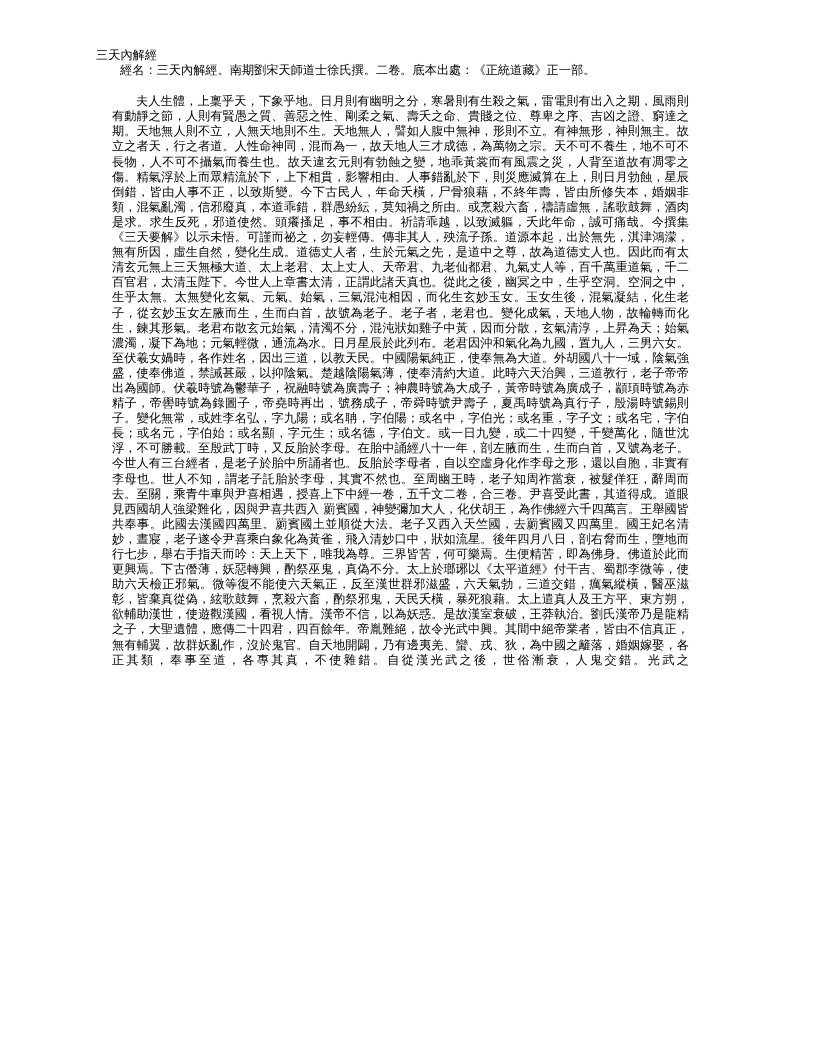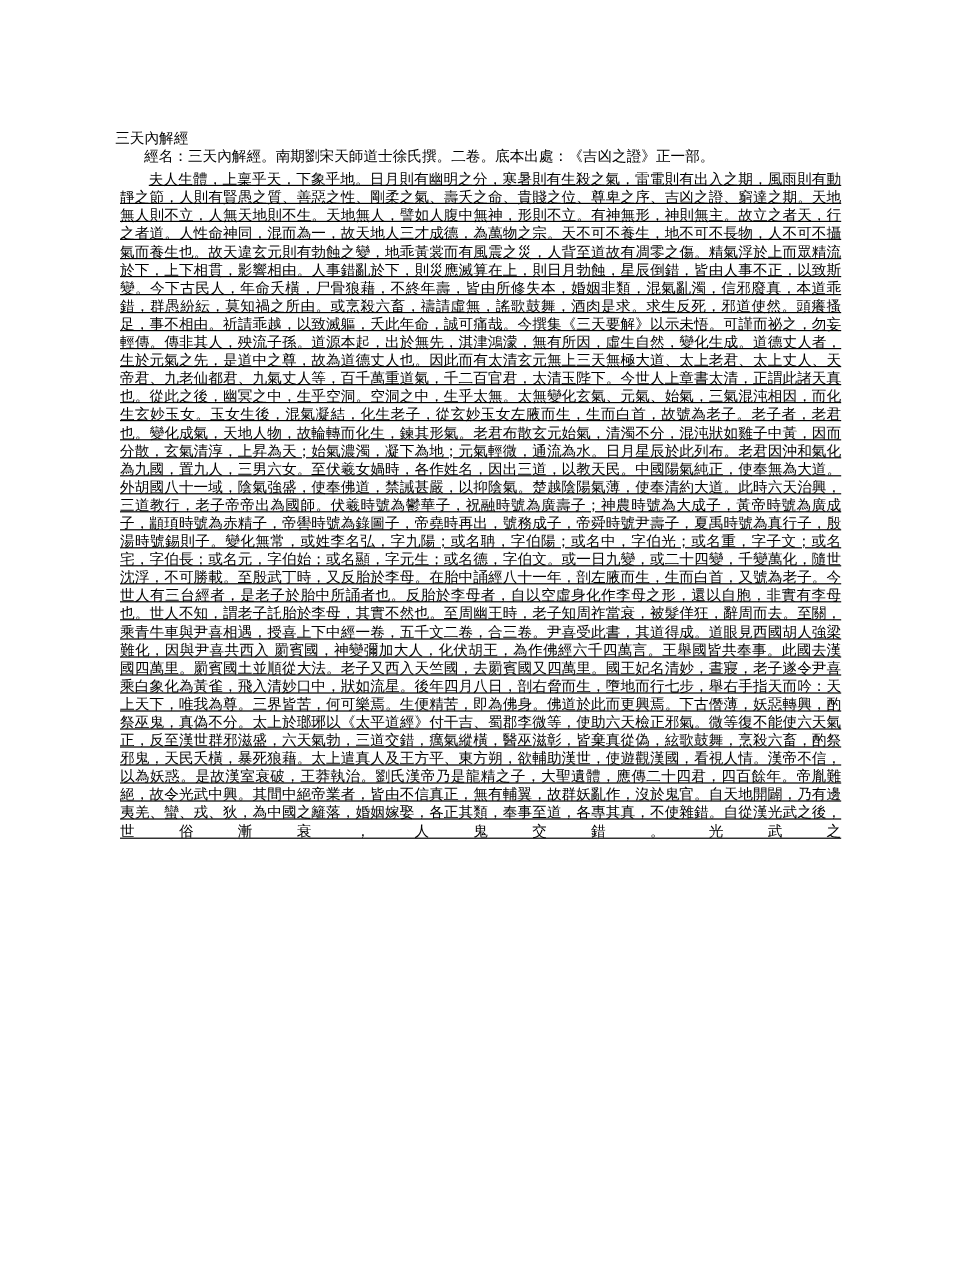--- a/index.html
+++ b/index.html
@@ -14,21 +14,21 @@
     font-family: "DejaVu Serif", "Liberation Serif", serif;
     color: #000000;
     -webkit-font-smoothing: antialiased;
   }
 
   .page {
     position: relative;
     width: 816px;
     height: 838px;
     box-sizing: border-box;
-    padding: 108px 111px 96px 96px;
+    padding: 48px 111px 96px 96px;
   }
 
   .doc-body {
     font-size: 12.2px;
     line-height: 15.1px;
     text-align: justify;
     text-justify: inter-character;
     word-break: break-all;
     letter-spacing: 0px;
   }
@@ -37,40 +37,39 @@
     margin: 0;
     text-indent: 0;
   }
 
   .head-indent {
     margin: 0;
     text-indent: 24px;
   }
 
   .para {
-    margin: 4px;
+    margin: 16px;
     text-indent: 24px;
     text-align: justify;
     text-justify: inter-character;
     word-break: break-all;
-    text-decoration: underline;
   }
 
   
   .para::after {
     content: "";
     display: inline-block;
     width: 100%;
   }
   .para {
     text-align-last: left;
   }
 </style>
 </head>
 <body>
 
 <div class="page">
   <div class="doc-body">
     <p class="title-line">三天內解經</p>
-    <p class="head-indent">經名：三天內解經。南期劉宋天師道士徐氏撰。二卷。底本出處：《吉凶之證》正一部。</p>
+    <p class="head-indent">經名：三天內解經。南期劉宋天師道士徐氏撰。二卷。底本出處：《正統道藏》正一部。</p>
     <p class="para">夫人生體，上稟乎天，下象乎地。日月則有幽明之分，寒暑則有生殺之氣，雷電則有出入之期，風雨則有動靜之節，人則有賢愚之質、善惡之性、剛柔之氣、壽夭之命、貴賤之位、尊卑之序、吉凶之證、窮達之期。天地無人則不立，人無天地則不生。天地無人，譬如人腹中無神，形則不立。有神無形，神則無主。故立之者天，行之者道。人性命神同，混而為一，故天地人三才成德，為萬物之宗。天不可不養生，地不可不長物，人不可不攝氣而養生也。故天違玄元則有勃蝕之變，地乖黃裳而有風震之災，人背至道故有凋零之傷。精氣浮於上而眾精流於下，上下相貫，影響相由。人事錯亂於下，則災應滅算在上，則日月勃蝕，星辰倒錯，皆由人事不正，以致斯變。今下古民人，年命夭橫，尸骨狼藉，不終年壽，皆由所修失本，婚姻非類，混氣亂濁，信邪廢真，本道乖錯，群愚紛紜，莫知禍之所由。或烹殺六畜，禱請虛無，謠歌鼓舞，酒肉是求。求生反死，邪道使然。頭癢搔足，事不相由。祈請乖越，以致滅軀，夭此年命，誠可痛哉。今撰集《三天要解》以示未悟。可謹而祕之，勿妄輕傳。傳非其人，殃流子孫。道源本起，出於無先，淇津鴻濛，無有所因，虛生自然，變化生成。道德丈人者，生於元氣之先，是道中之尊，故為道德丈人也。因此而有太清玄元無上三天無極大道、太上老君、太上丈人、天帝君、九老仙都君、九氣丈人等，百千萬重道氣，千二百官君，太清玉陛下。今世人上章書太清，正謂此諸天真也。從此之後，幽冥之中，生乎空洞。空洞之中，生乎太無。太無變化玄氣、元氣、始氣，三氣混沌相因，而化生玄妙玉女。玉女生後，混氣凝結，化生老子，從玄妙玉女左腋而生，生而白首，故號為老子。老子者，老君也。變化成氣，天地人物，故輪轉而化生，鍊其形氣。老君布散玄元始氣，清濁不分，混沌狀如雞子中黃，因而分散，玄氣清淳，上昇為天；始氣濃濁，凝下為地；元氣輕微，通流為水。日月星辰於此列布。老君因沖和氣化為九國，置九人，三男六女。至伏羲女媧時，各作姓名，因出三道，以教天民。中國陽氣純正，使奉無為大道。外胡國八十一域，陰氣強盛，使奉佛道，禁誡甚嚴，以抑陰氣。楚越陰陽氣薄，使奉清約大道。此時六天治興，三道教行，老子帝帝出為國師。伏羲時號為鬱華子，祝融時號為廣壽子；神農時號為大成子，黃帝時號為廣成子，顓頊時號為赤精子，帝嚳時號為錄圖子，帝堯時再出，號務成子，帝舜時號尹壽子，夏禹時號為真行子，殷湯時號錫則子。變化無常，或姓李名弘，字九陽；或名聃，字伯陽；或名中，字伯光；或名重，字子文；或名宅，字伯長；或名元，字伯始；或名顯，字元生；或名德，字伯文。或一日九變，或二十四變，千變萬化，隨世沈浮，不可勝載。至殷武丁時，又反胎於李母。在胎中誦經八十一年，剖左腋而生，生而白首，又號為老子。今世人有三台經者，是老子於胎中所誦者也。反胎於李母者，自以空虛身化作李母之形，還以自胞，非實有李母也。世人不知，謂老子託胎於李母，其實不然也。至周幽王時，老子知周祚當衰，被髮佯狂，辭周而去。至關，乘青牛車與尹喜相遇，授喜上下中經一卷，五千文二卷，合三卷。尹喜受此書，其道得成。道眼見西國胡人強梁難化，因與尹喜共西入 罽賓國，神變彌加大人，化伏胡王，為作佛經六千四萬言。王舉國皆共奉事。此國去漢國四萬里。罽賓國土並順從大法。老子又西入天竺國，去罽賓國又四萬里。國王妃名清妙，晝寢，老子遂令尹喜乘白象化為黃雀，飛入清妙口中，狀如流星。後年四月八日，剖右脅而生，墮地而行七步，舉右手指天而吟：天上天下，唯我為尊。三界皆苦，何可樂焉。生便精苦，即為佛身。佛道於此而更興焉。下古僭薄，妖惡轉興，酌祭巫鬼，真偽不分。太上於瑯琊以《太平道經》付干吉、蜀郡李微等，使助六天檢正邪氣。微等復不能使六天氣正，反至漢世群邪滋盛，六天氣勃，三道交錯，癘氣縱橫，醫巫滋彰，皆棄真從偽，絃歌鼓舞，烹殺六畜，酌祭邪鬼，天民夭橫，暴死狼藉。太上遣真人及王方平、東方朔，欲輔助漢世，使遊觀漢國，看視人情。漢帝不信，以為妖惑。是故漢室衰破，王莽執治。劉氏漢帝乃是龍精之子，大聖遺體，應傳二十四君，四百餘年。帝胤難絕，故令光武中興。其間中絕帝業者，皆由不信真正，無有輔翼，故群妖亂作，沒於鬼官。自天地開闢，乃有邊夷羌、蠻、戎、狄，為中國之籬落，婚姻嫁娶，各正其類，奉事至道，各專其真，不使雜錯。自從漢光武之後，世俗漸衰，人鬼交錯。光武之</p>
   </div>
 </div>
 
 </body></html>

